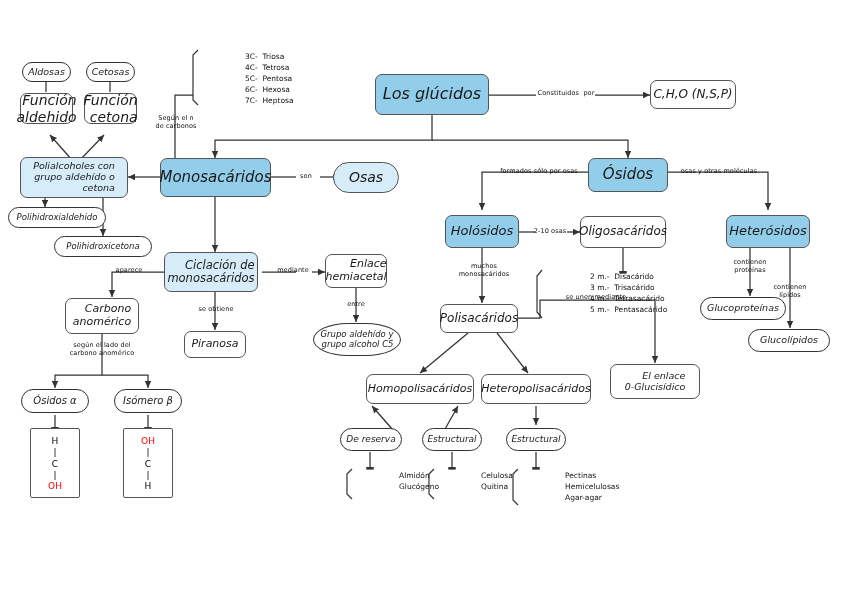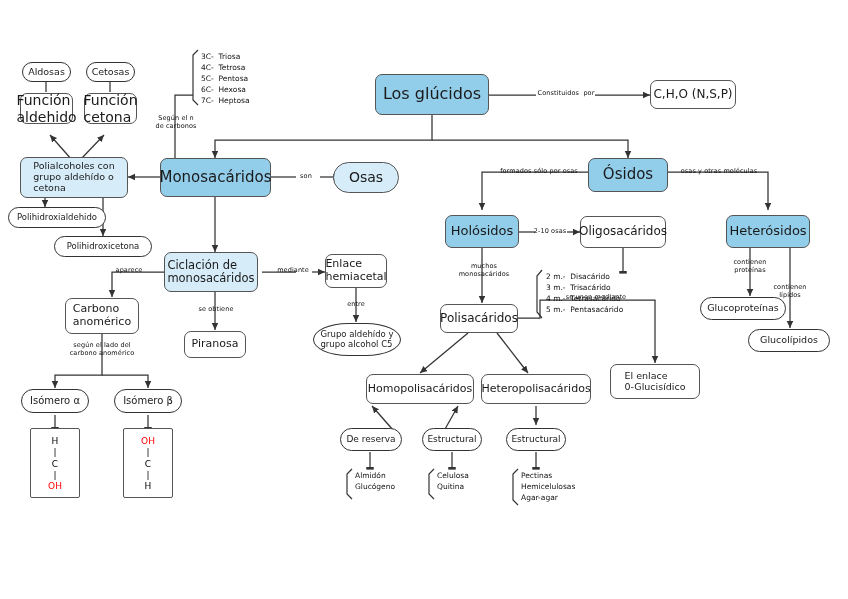--- a/index.html
+++ b/index.html
@@ -1,36 +1,36 @@
 <!DOCTYPE html>
 <html><head>
 <meta charset="utf-8">
 <style>
   html,body{margin:0;padding:0;background:#ffffff;}
   body{font-family:"DejaVu Sans", sans-serif;}
   #canvas{position:relative;width:848px;height:599px;background:#fff;overflow:hidden;}
   svg.edges{position:absolute;left:0;top:0;width:848px;height:599px;pointer-events:none;}
 
   .node{position:absolute;box-sizing:border-box;display:flex;align-items:center;
-        justify-content:center;text-align:left;color:#1a1a1a;line-height:1.15;}
+        justify-content:center;text-align:right;color:#1a1a1a;line-height:1.15;font-style:italic;}
 
   
   .blue{background:#92cdea;border:1.4px solid #555;border-radius:7px;font-size:15px;}
   .blue.small{font-size:13px;}
   
   .pale{background:#d6ecf8;border:1.4px solid #555;border-radius:7px;font-size:11.5px;}
   
   .white{background:#fff;border:1.4px solid #555;border-radius:7px;font-size:14px;}
   .white.med{font-size:12px;}
   .stad{background:#d6ecf8;border:1.4px solid #555;border-radius:999px;font-size:14px;}
   .ellw{background:#fff;border:1.4px solid #333;border-radius:999px;font-size:12px;}
 
   .elabel{position:absolute;font-size:6.5px;color:#111;letter-spacing:.1px;
           text-align:center;line-height:1.25;white-space:pre;}
-  .listblk{position:absolute;font-size:7.5px;color:#111;line-height:1.45;white-space:pre;}
+  .listblk{position:absolute;font-size:7.5px;color:#111;line-height:1.45;white-space:pre;margin-left:44px;}
   .chem{position:absolute;font-size:9px;line-height:1.25;text-align:center;white-space:pre;}
   .red{color:#ff0000;}
 </style>
 </head>
 <body>
 
 <div id="canvas">
 
   <svg class="edges" viewBox="0 0 848 599">
     <defs>
@@ -154,21 +154,21 @@
 hemiacetal</div>
 
   <div class="node ellw" style="left:313px;top:323px;width:88px;height:33px;white-space:pre;font-size:8.5px;border-radius:40%/50%;">Grupo aldehído y
 grupo alcohol C5</div>
 
   <div class="node white" style="left:65px;top:298px;width:74px;height:36px;white-space:pre;font-size:11px;">Carbono
 anomérico</div>
 
   <div class="node white" style="left:184px;top:331px;width:62px;height:27px;font-size:11px;">Piranosa</div>
 
-  <div class="node ellw" style="left:21px;top:389px;width:68px;height:24px;font-size:10px;">Isómero α</div>
+  <div class="node ellw" style="left:21px;top:389px;width:68px;height:24px;font-size:10px;">Ósidos α</div>
   <div class="node ellw" style="left:114px;top:389px;width:68px;height:24px;font-size:10px;">Isómero β</div>
 
   <div class="node white" style="left:30px;top:428px;width:50px;height:70px;border-radius:2px;"></div>
   <div class="chem" style="left:30px;top:436px;width:50px;"><span>H</span><br><span>|</span><br><span>C</span><br><span>|</span><br><span class="red">OH</span></div>
 
   <div class="node white" style="left:123px;top:428px;width:50px;height:70px;border-radius:2px;"></div>
   <div class="chem" style="left:123px;top:436px;width:50px;"><span class="red">OH</span><br><span>|</span><br><span>C</span><br><span>|</span><br><span>H</span></div>
 
   <div class="node blue small" style="left:445px;top:215px;width:74px;height:33px;">Holósidos</div>
   <div class="node blue small" style="left:726px;top:215px;width:84px;height:33px;">Heterósidos</div>

